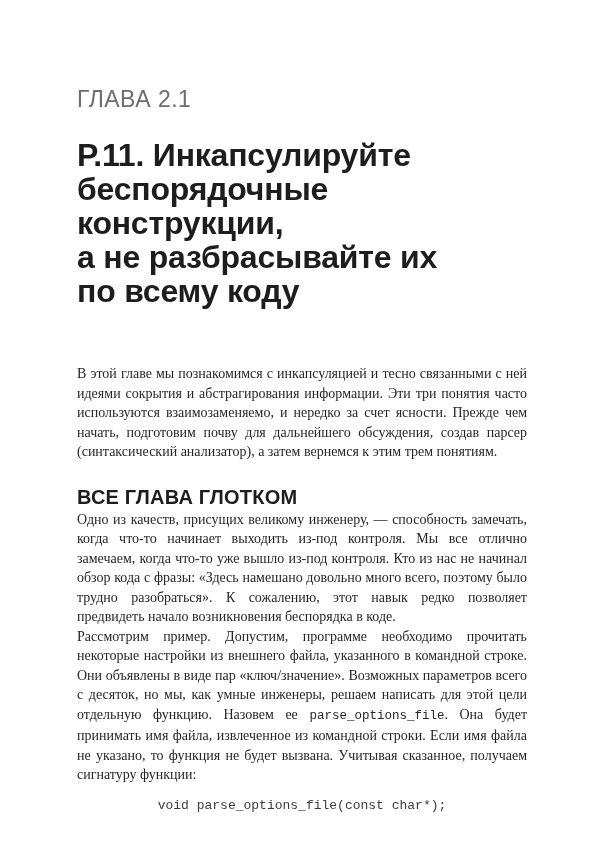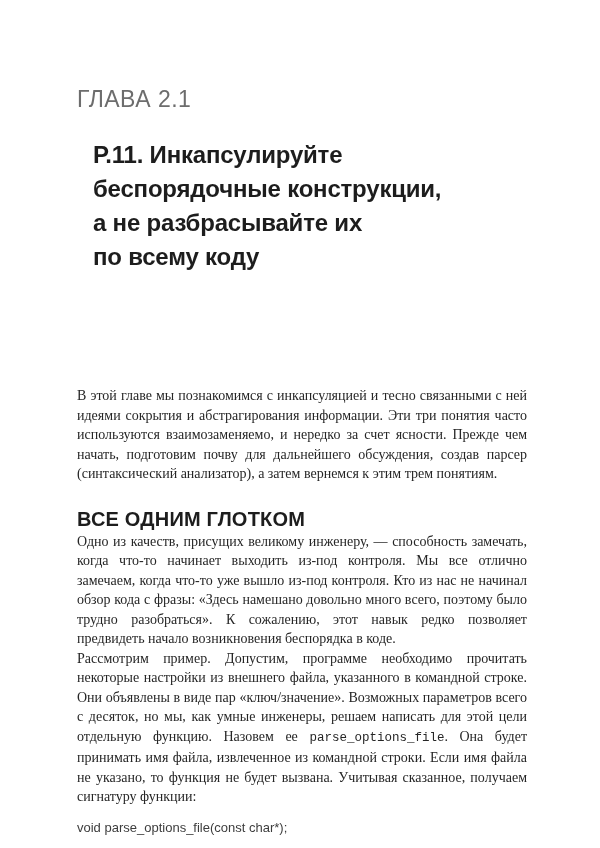--- a/index.html
+++ b/index.html
@@ -21,80 +21,81 @@
     font-family: "Liberation Sans", "DejaVu Sans", sans-serif;
     font-size: 23px;
     line-height: 26px;
     font-weight: 400;
     letter-spacing: 0.5px;
     color: #6d6d6d;
     margin: 0 0 26px 0;
   }
   .chapter-title {
     font-family: "Liberation Sans", "DejaVu Sans", sans-serif;
-    font-size: 24px;
+    font-size: 32px;
     line-height: 34px;
     font-weight: 700;
     color: #1d1d1d;
-    margin: 16px;
+    margin: 0;
     white-space: pre-line;
     letter-spacing: -0.2px;
   }
   .body-text {
     font-family: "Liberation Serif", "DejaVu Serif", serif;
     font-size: 14px;
     line-height: 19.5px;
     color: #262626;
     text-align: justify;
     margin: 0;
     hyphens: manual;
   }
   .intro-paragraph {
-    margin-top: 112px;
+    margin-top: 56px;
   }
   .section-heading {
     font-family: "Liberation Sans", "DejaVu Sans", sans-serif;
     font-size: 20px;
     line-height: 26px;
     font-weight: 700;
     color: #1d1d1d;
     margin: 22px 0 0 0;
     letter-spacing: 0.2px;
   }
   .para-2 { }
   .para-3 { }
   .inline-code {
     font-family: "Liberation Mono", "DejaVu Sans Mono", monospace;
     font-size: 12.5px;
     color: #262626;
   }
   .code-line {
-    font-family: Liberation Sans, sans-serif;
+    font-family: Liberation Mono, monospace;
     font-size: 13px;
     line-height: 16px;
     color: #3d3d3d;
     margin: 13px 0 0 0;
     white-space: pre;
+    text-align: center;
   }
 </style>
 </head>
 <body>
 
 <div class="page">
 
   <p class="chapter-label">ГЛАВА 2.1</p>
 
   <h1 class="chapter-title">Р.11. Инкапсулируйте
 беспорядочные конструкции,
 а не разбрасывайте их
 по всему коду</h1>
 
   <p class="body-text intro-paragraph">В этой главе мы познакомимся с инкапсуляцией и тесно связанными с ней идеями сокрытия и абстрагирования информации. Эти три понятия часто используются взаимозаменяемо, и нередко за счет ясности. Прежде чем начать, подготовим почву для дальнейшего обсуждения, создав парсер (синтаксический анализатор), а затем вернемся к этим трем понятиям.</p>
 
-  <h2 class="section-heading">ВСЕ ОДНИМ ГЛОТКОМ</h2>
+  <h2 class="section-heading">ВСЕ ГЛАВА ГЛОТКОМ</h2>
 
   <p class="body-text para-2">Одно из качеств, присущих великому инженеру, — способность замечать, когда что-то начинает выходить из-под контроля. Мы все отлично замечаем, когда что-то уже вышло из-под контроля. Кто из нас не начинал обзор кода с фразы: «Здесь намешано довольно много всего, поэтому было трудно разобраться». К сожалению, этот навык редко позволяет предвидеть начало возникновения беспорядка в коде.</p>
 
   <p class="body-text para-3"><span>Рассмотрим пример. Допустим, программе необходимо прочитать некоторые настройки из внешнего файла, указанного в командной строке. Они объявлены в виде пар «ключ/значение». Возможных параметров всего с десяток, но мы, как умные инженеры, решаем написать для этой цели отдельную функцию. Назовем ее </span><span class="inline-code">parse_options_file</span><span>. Она будет принимать имя файла, извлеченное из командной строки. Если имя файла не указано, то функция не будет вызвана. Учитывая сказанное, получаем сигнатуру функции:</span></p>
 
   <pre class="code-line">void parse_options_file(const char*);</pre>
 
 </div>
 
 </body></html>

